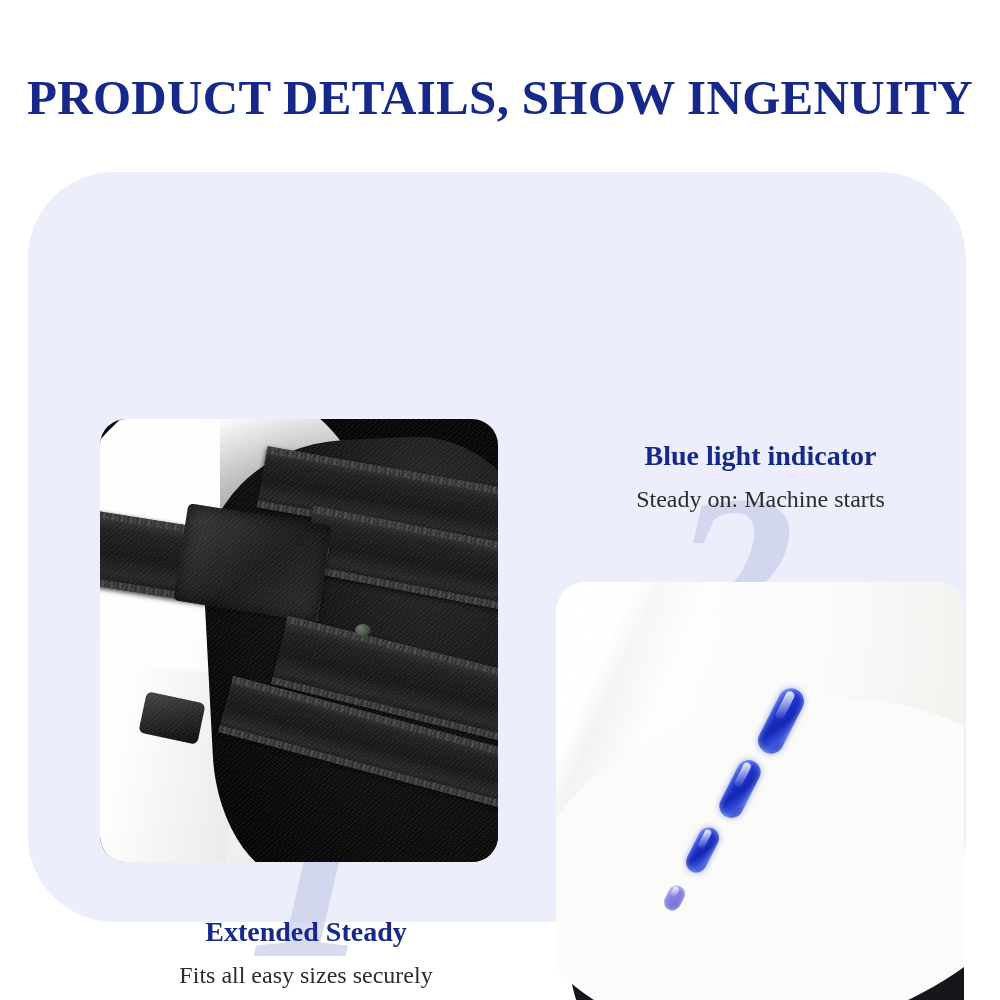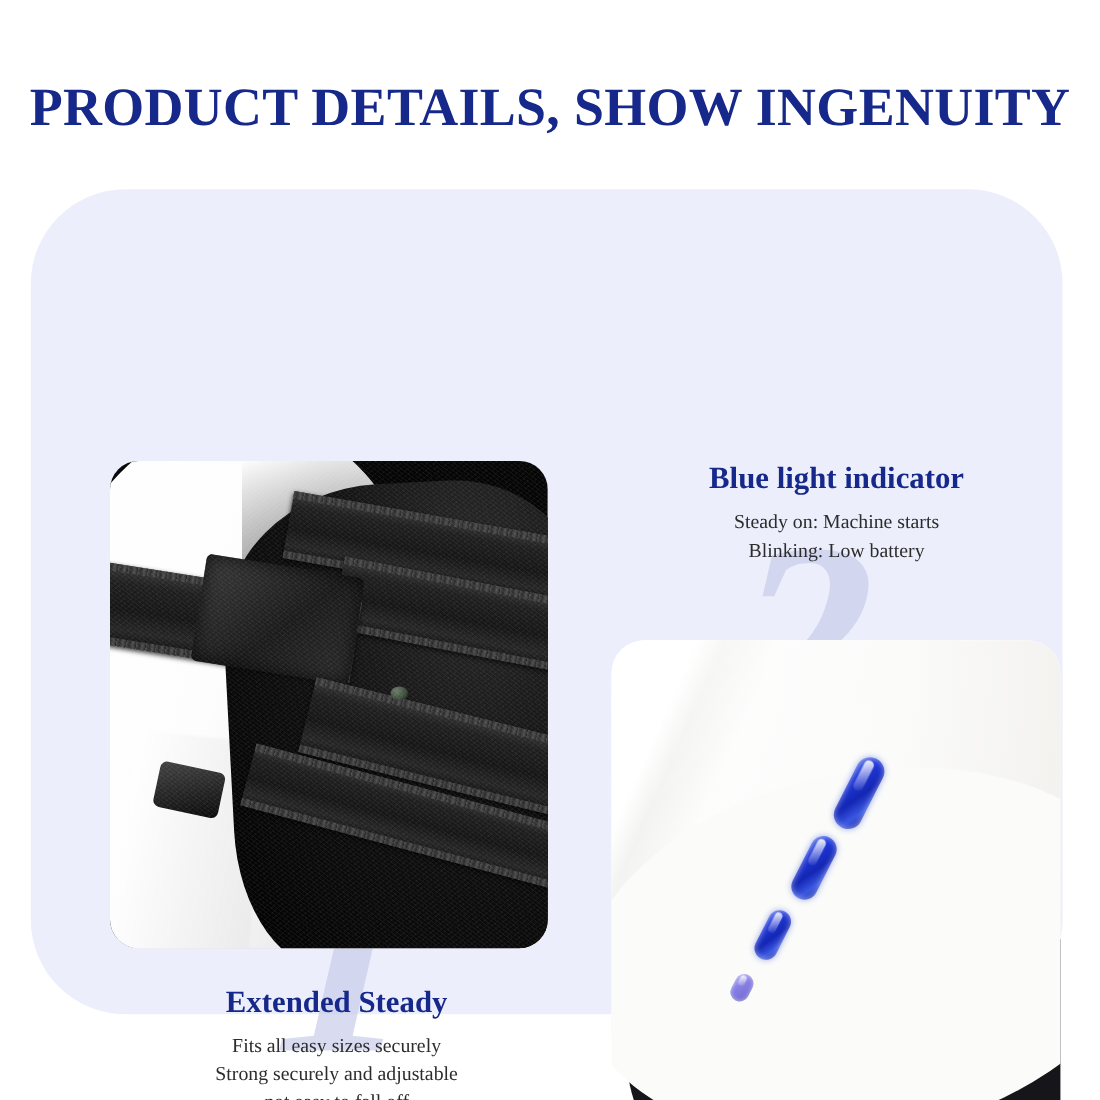--- a/index.html
+++ b/index.html
@@ -228,26 +228,27 @@
 
   
   .block{position:absolute;text-align:center;}
   .heading{
     font-family:"Liberation Serif", serif;
     font-weight:700;
     font-size:28px;
     color:#16288a;
     line-height:1.25;
     white-space:nowrap;
+    margin-top:20px;
   }
   .lines{
     margin-top:9px;
     font-family:"Liberation Serif", serif;
     font-weight:400;
-    font-size:18px;
+    font-size:24px;
     color:#2c2c2c;
     line-height:1.42;
   }
   .lines div{white-space:nowrap;}
 
   .block-right{ left:525px; top:246px; width:415px; }
   .block-left { left:78px;  top:722px; width:400px; }
 </style>
 </head>
 <body>
@@ -304,21 +305,20 @@
       <div class="led led4">
         <div class="led-inner"></div>
         <div class="led-gloss"></div>
       </div>
     </div>
 
     <div class="block block-right">
       <div class="heading">Blue light indicator</div>
       <div class="lines">
         <div>Steady on: Machine starts</div>
-        <div>Blinking: Low battery</div>
       </div>
     </div>
 
     <div class="block block-left">
       <div class="heading">Extended Steady</div>
       <div class="lines">
         <div>Fits all easy sizes securely</div>
         <div>Strong securely and adjustable</div>
         <div>not easy to fall off</div>
       </div>

